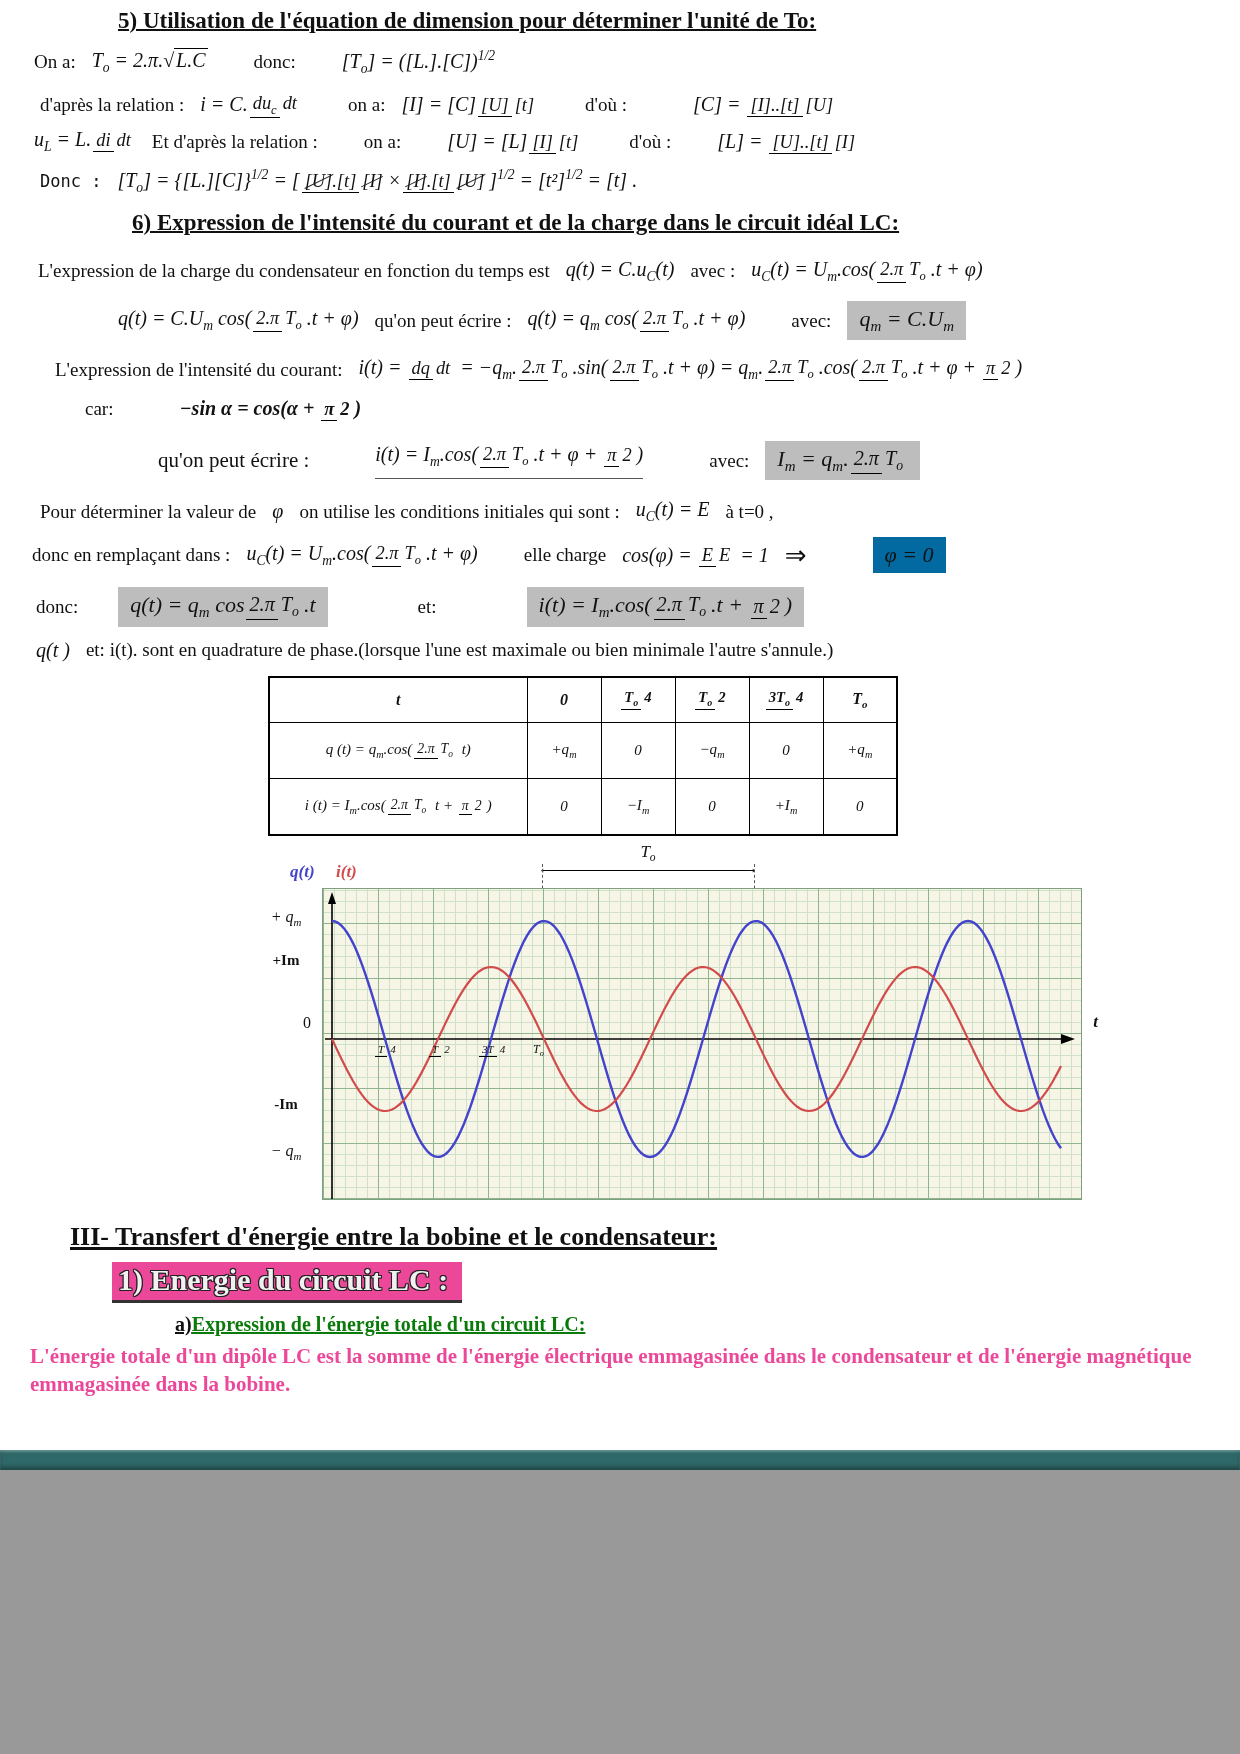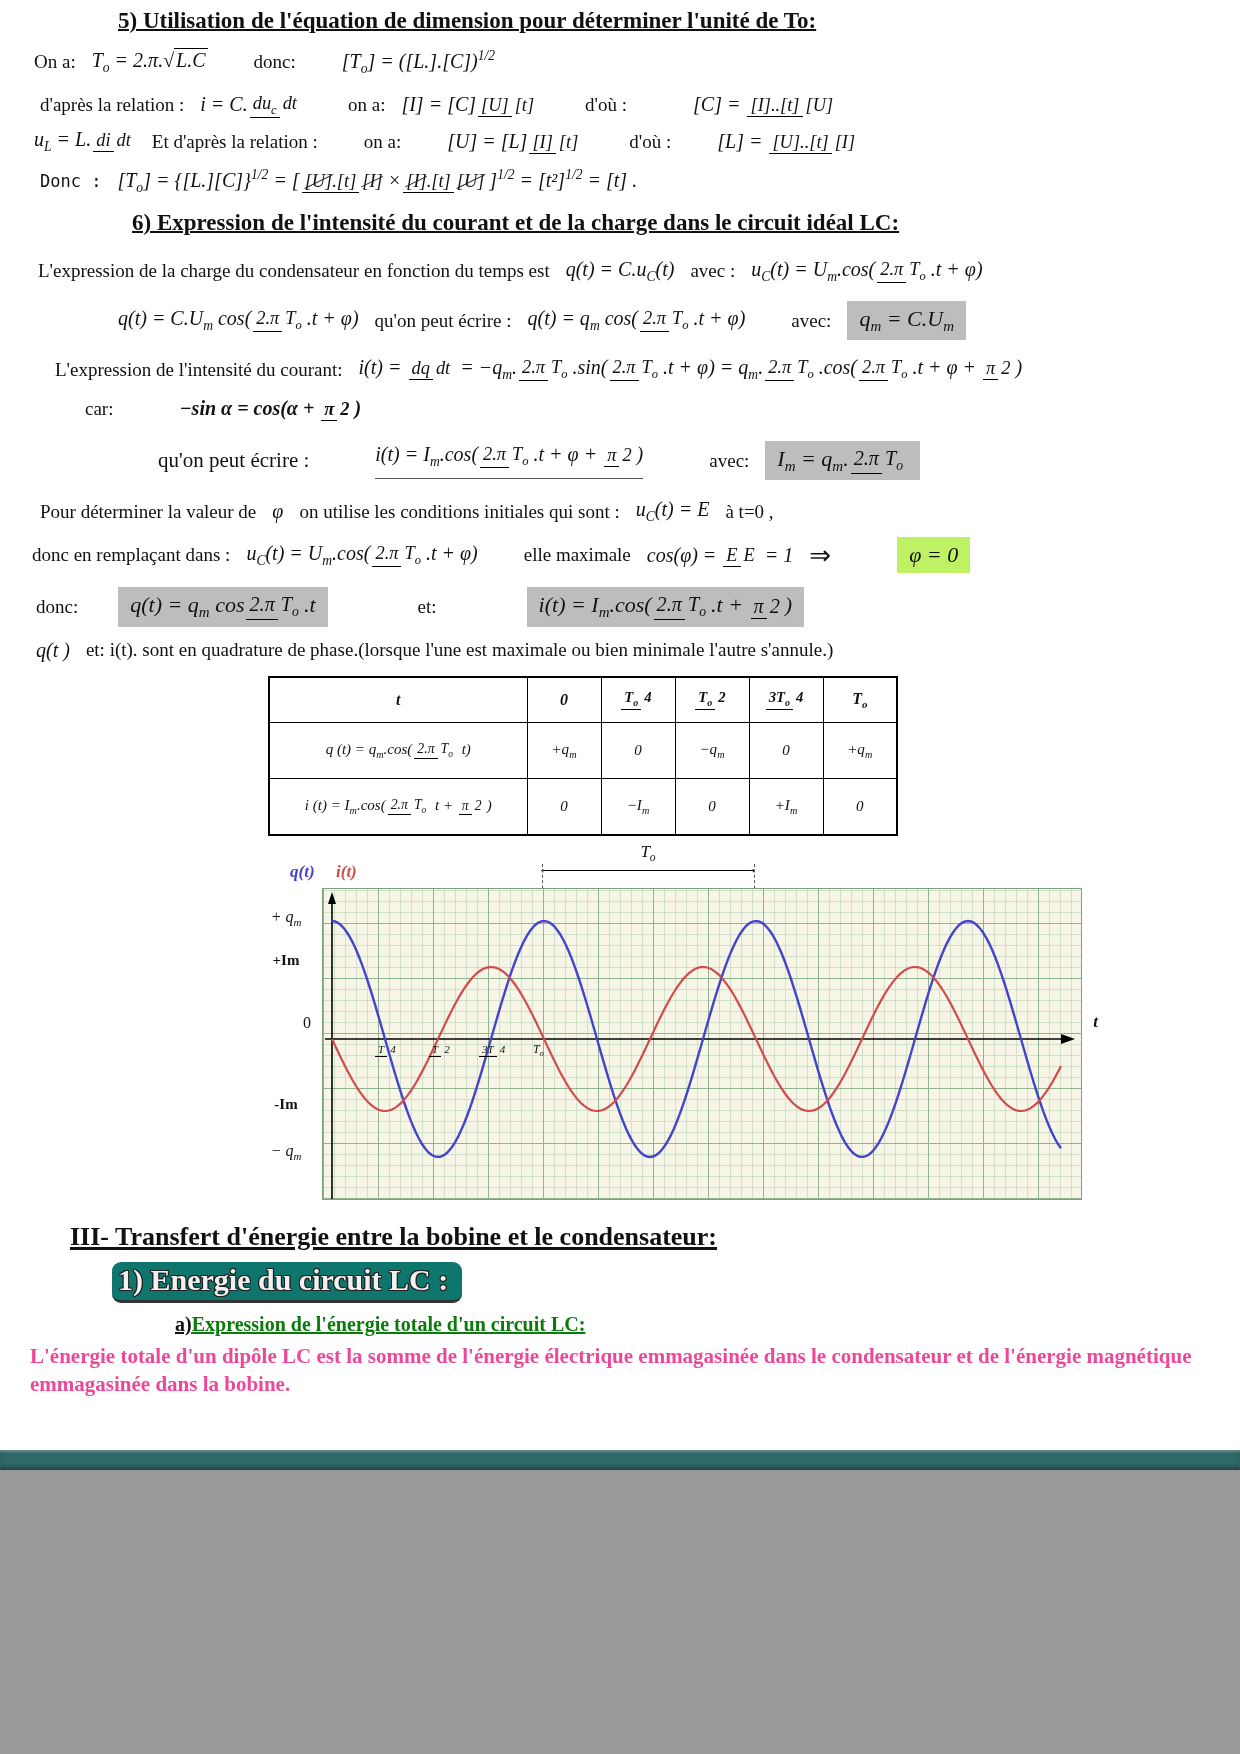--- a/index.html
+++ b/index.html
@@ -81,23 +81,23 @@
   .to-arrow{position:absolute;left:220px;width:212px;top:-18px;height:0;border-top:1.4px solid #000;}
   .to-arrow::before{content:"←";position:absolute;left:-4px;top:-11px;font-size:15px;font-style:normal;}
   .to-arrow::after{content:"→";position:absolute;right:-4px;top:-11px;font-size:15px;font-style:normal;}
   .to-end{position:absolute;top:-24px;height:30px;border-left:1px dashed #555;width:0;}
   .e1{left:220px;}
   .e2{left:432px;}
   
   .s3-title-row{margin:22px 0 0 70px;}
   .s3-title{font-weight:bold;font-size:26px;text-decoration:underline;text-decoration-thickness:2.5px;}
   .s3-sub1-row{margin:10px 0 0 112px;}
-  .s3-sub1{display:inline-block;font-size:30px;font-weight:bold;color:#f1f1f1;background:#0f766e;
+  .s3-sub1{display:inline-block;font-size:30px;font-weight:bold;color:#f1f1f1;background:#ec4899;
       padding:1px 14px 3px 6px;border-bottom:3px solid #333;
-      text-shadow:-1px -1px 0 #222,1px -1px 0 #222,-1px 1px 0 #222,1px 1px 0 #222,0 1px 0 #222,0 -1px 0 #222,1px 0 0 #222,-1px 0 0 #222;border-radius:9px;}
+      text-shadow:-1px -1px 0 #222,1px -1px 0 #222,-1px 1px 0 #222,1px 1px 0 #222,0 1px 0 #222,0 -1px 0 #222,1px 0 0 #222,-1px 0 0 #222;}
   .s3-a-row{margin:10px 0 0 175px;font-size:20px;font-weight:bold;}
   .s3-a-prefix{color:#111;text-decoration:underline;}
   .s3-a-main{text-decoration:underline;text-decoration-thickness:2px;}
   .s3-para{margin:6px 28px 0 30px;font-size:21px;font-weight:bold;line-height:1.35;}
   .bottom-bar{position:absolute;left:0;bottom:0;width:100%;height:20px;box-shadow:inset 0 2px 2px rgba(255,255,255,.25), inset 0 -3px 4px rgba(0,0,0,.35);}
   .axis{stroke:#000;stroke-width:1.6;}
 </style>
 </head>
 <body>
 
@@ -243,27 +243,27 @@
     <span class="m">u<sub>C</sub>(t) = E</span>
     <span class="t">à  t=0  ,</span>
   </div>
 
   <div class="row p7">
     <span class="t">donc en remplaçant dans :</span>
     <span class="m">u<sub>C</sub>(t) = U<sub>m</sub>.cos(<span class="fr">
           <span class="nu">2.π</span>
           <span class="de">T<sub>o</sub></span>
         </span>.t + φ)</span>
-    <span class="t sp30">elle maximale</span>
+    <span class="t sp30">elle charge</span>
     <span class="m">cos(φ) = <span class="fr">
           <span class="nu">E</span>
           <span class="de">E</span>
         </span> = 1</span>
     <span class="t" style="font-size:26px;">⇒</span>
-    <span class="m gbox boxbig sp50" style="background: #bef264;">φ = 0</span>
+    <span class="m gbox boxbig sp50" style="background: #0369a1;">φ = 0</span>
   </div>
 
   <div class="row p8">
     <span class="t">donc:</span>
     <span class="m gbox boxbig" style="background: rgb(189, 189, 189);">q(t) = q<sub>m</sub> cos<span class="fr">
           <span class="nu">2.π</span>
           <span class="de">T<sub>o</sub></span>
         </span>.t</span>
     <span class="t sp50">et:</span>
     <span class="m gbox boxbig sp50" style="background: rgb(189, 189, 189);">i(t) = I<sub>m</sub>.cos(<span class="fr">

